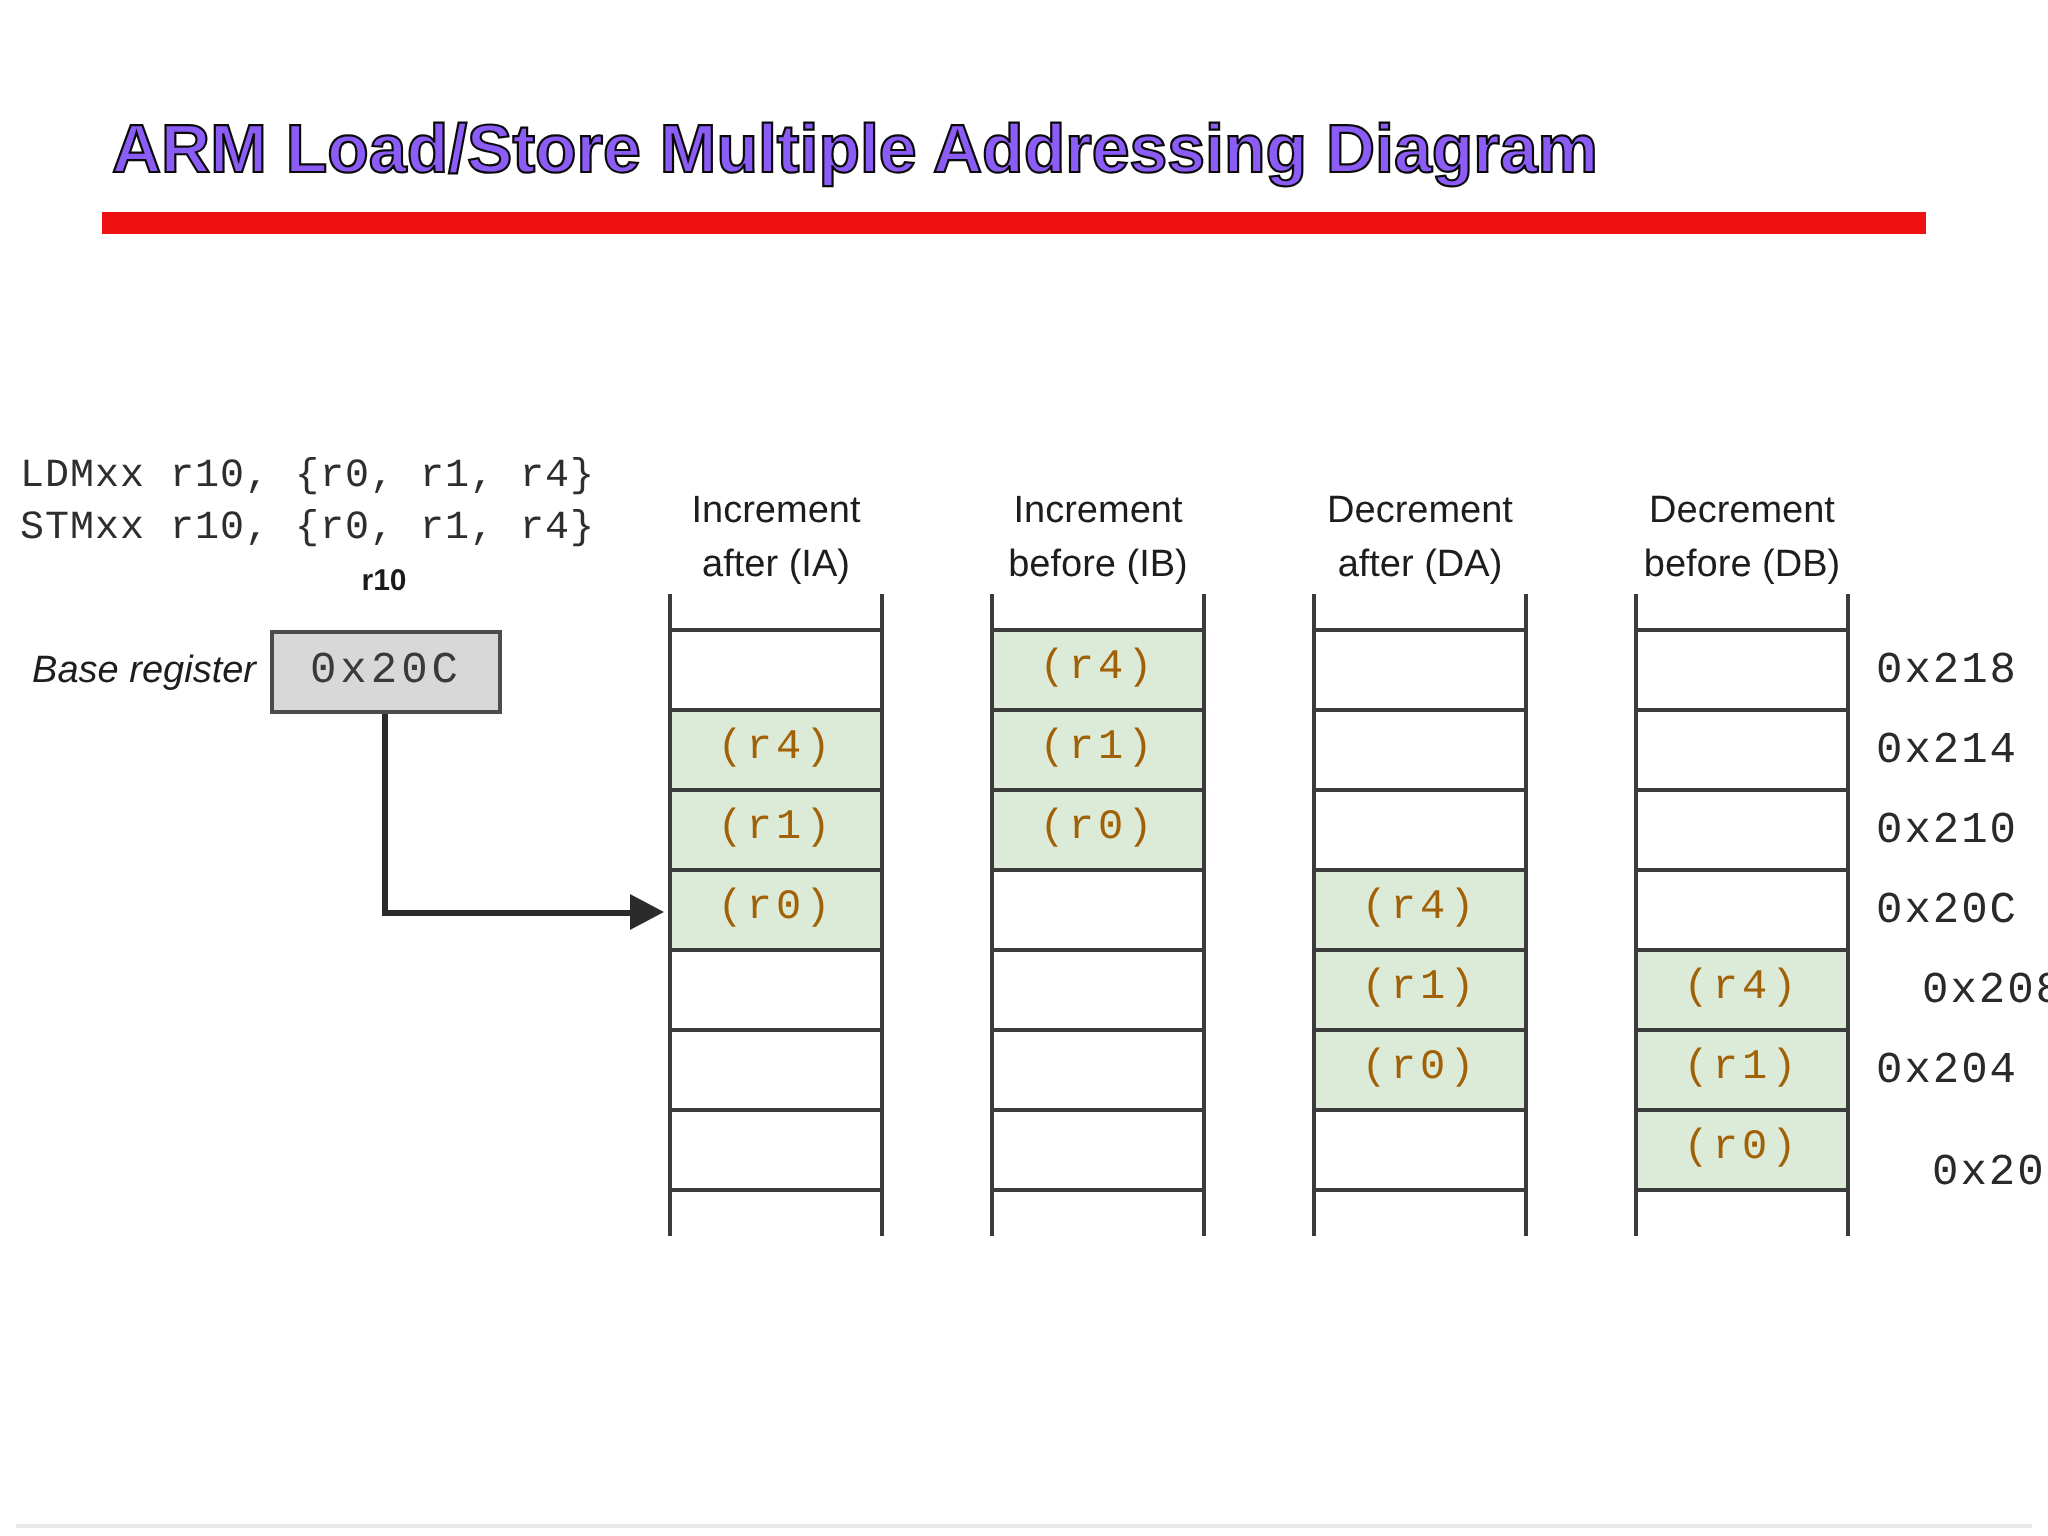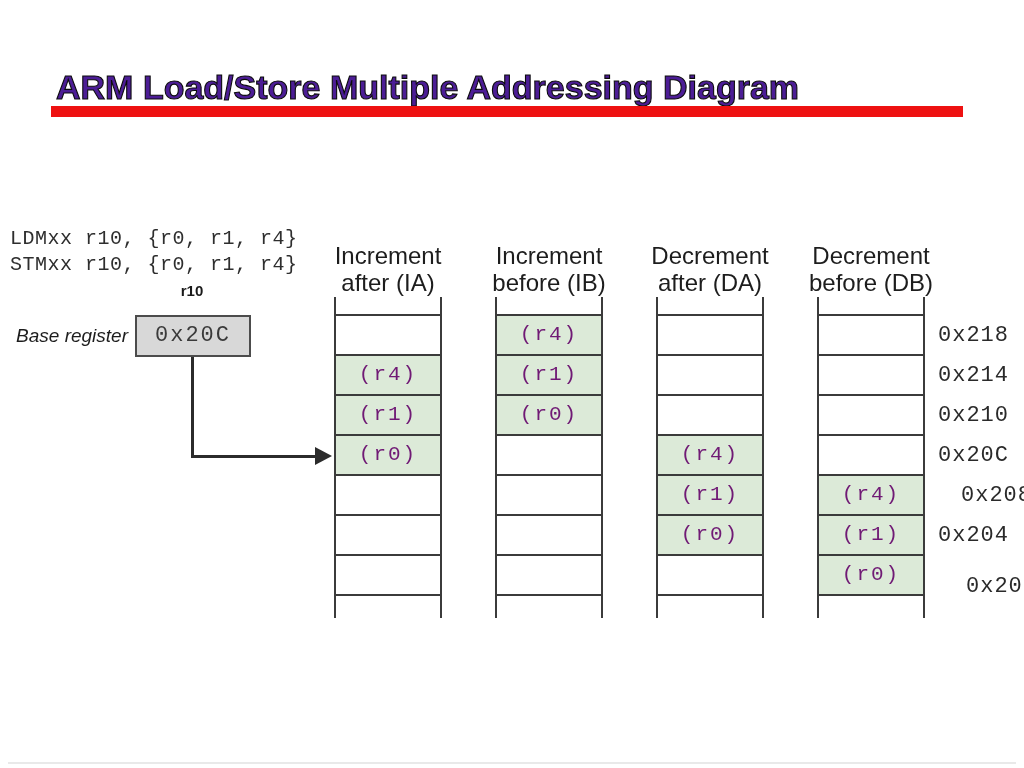--- a/index.html
+++ b/index.html
@@ -2,32 +2,32 @@
 <html style="--accent: #ee1111; --cell-green: #dcead8; --line: #3b3b3b; --box-gray: #d8d8d8;"><head>
 <meta charset="utf-8">
 <style>
   :root{
     --accent:#ee1111; --line:#3b3b3b; --cell-green:#dcead8;
     --box-gray:#d8d8d8; --ink:#1d1d1d; --mono-ink:#333;
   }
   html,body{margin:0;padding:0;background:#ffffff;}
   .slide{position:relative;width:1024px;height:768px;background:#ffffff;overflow:hidden;
          font-family:"Liberation Sans",sans-serif;}
-  .title{position:absolute;left:56px;top:68px;font-size:34px;font-weight:bold;
-         color:#4c1d95;letter-spacing:0px;-webkit-text-stroke:1.1px #0a0a0a;white-space:nowrap;}
+  .title{position:absolute;left:56px;top:56px;font-size:34px;font-weight:bold;
+         color:#8b5cf6;letter-spacing:0px;-webkit-text-stroke:1.1px #0a0a0a;white-space:nowrap;}
   .title-rule{position:absolute;left:51px;top:106px;width:912px;height:11px;background:var(--accent);}
   .code{position:absolute;left:10px;top:182px;font-family:"Liberation Mono",monospace;
         font-size:20px;line-height:26px;color:#2e2e2e;letter-spacing:0.5px;white-space:pre;margin-top:44px;}
-  .col-header{position:absolute;width:150px;text-align:center;font-size:24px;line-height:27px;
+  .col-header{position:absolute;width:150px;text-align:center;font-size:19px;line-height:27px;
         color:var(--ink);top:242px;}
   .mcol{position:absolute;top:297px;width:108px;box-sizing:border-box;background:#fff;
         border-left:2px solid var(--line);border-right:2px solid var(--line);}
   .mcell{box-sizing:border-box;border-bottom:2px solid var(--line);height:40px;line-height:38px;
         text-align:center;font-family:"Liberation Mono",monospace;font-size:21px;
-        letter-spacing:2px;color:#701a75;}
+        letter-spacing:2px;color:#a16207;}
   .mcell.spacer{height:19px;}
   .mcell.tail{border-bottom:none;height:22px;}
   .mcell.filled{background:var(--cell-green);}
   .addr{position:absolute;left:938px;height:26px;line-height:26px;
         font-family:"Liberation Mono",monospace;font-size:22px;letter-spacing:1px;color:#2a2a2a;}
   .reg-name{position:absolute;left:152px;top:282px;width:80px;text-align:center;
         font-size:15px;font-weight:bold;color:#1a1a1a;}
   .base-label{position:absolute;left:6px;top:325px;width:122px;text-align:right;
         font-size:19px;color:var(--ink);font-style:italic;}
   .reg-box{position:absolute;left:135px;top:315px;width:116px;height:42px;box-sizing:border-box;

